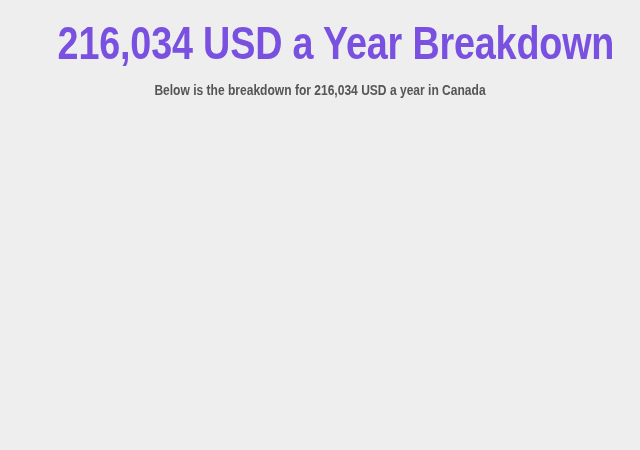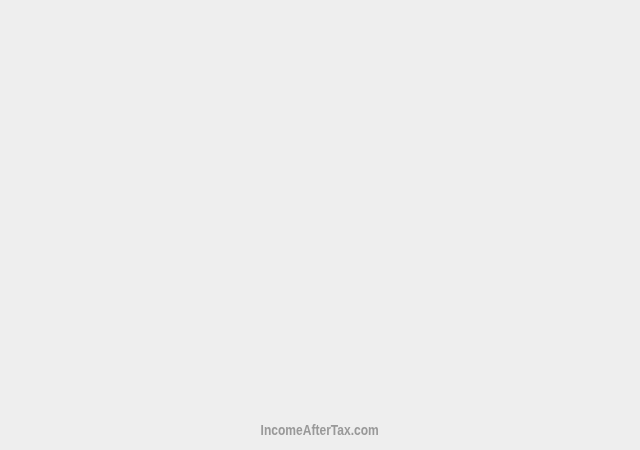--- a/index.html
+++ b/index.html
@@ -92,22 +92,23 @@
     transform-origin: center center;
     display: inline-block;
     white-space: nowrap;
   }
 </style>
 </head>
 <body>
 
 <div id="page">
 
+  <div id="header">
+    <h1 id="page-title">216,034 USD a Year Breakdown</h1>
+    <p id="page-subtitle">Below is the breakdown for 216,034 USD a year in Canada</p>
+  </div>
 
   <div id="chart-area">
     <div id="chart-plot"></div>
   </div>
 
-  <div id="footer">
-    <span id="footer-watermark">IncomeAfterTax.com</span>
-  </div>
 
 </div>
 
 </body></html>

